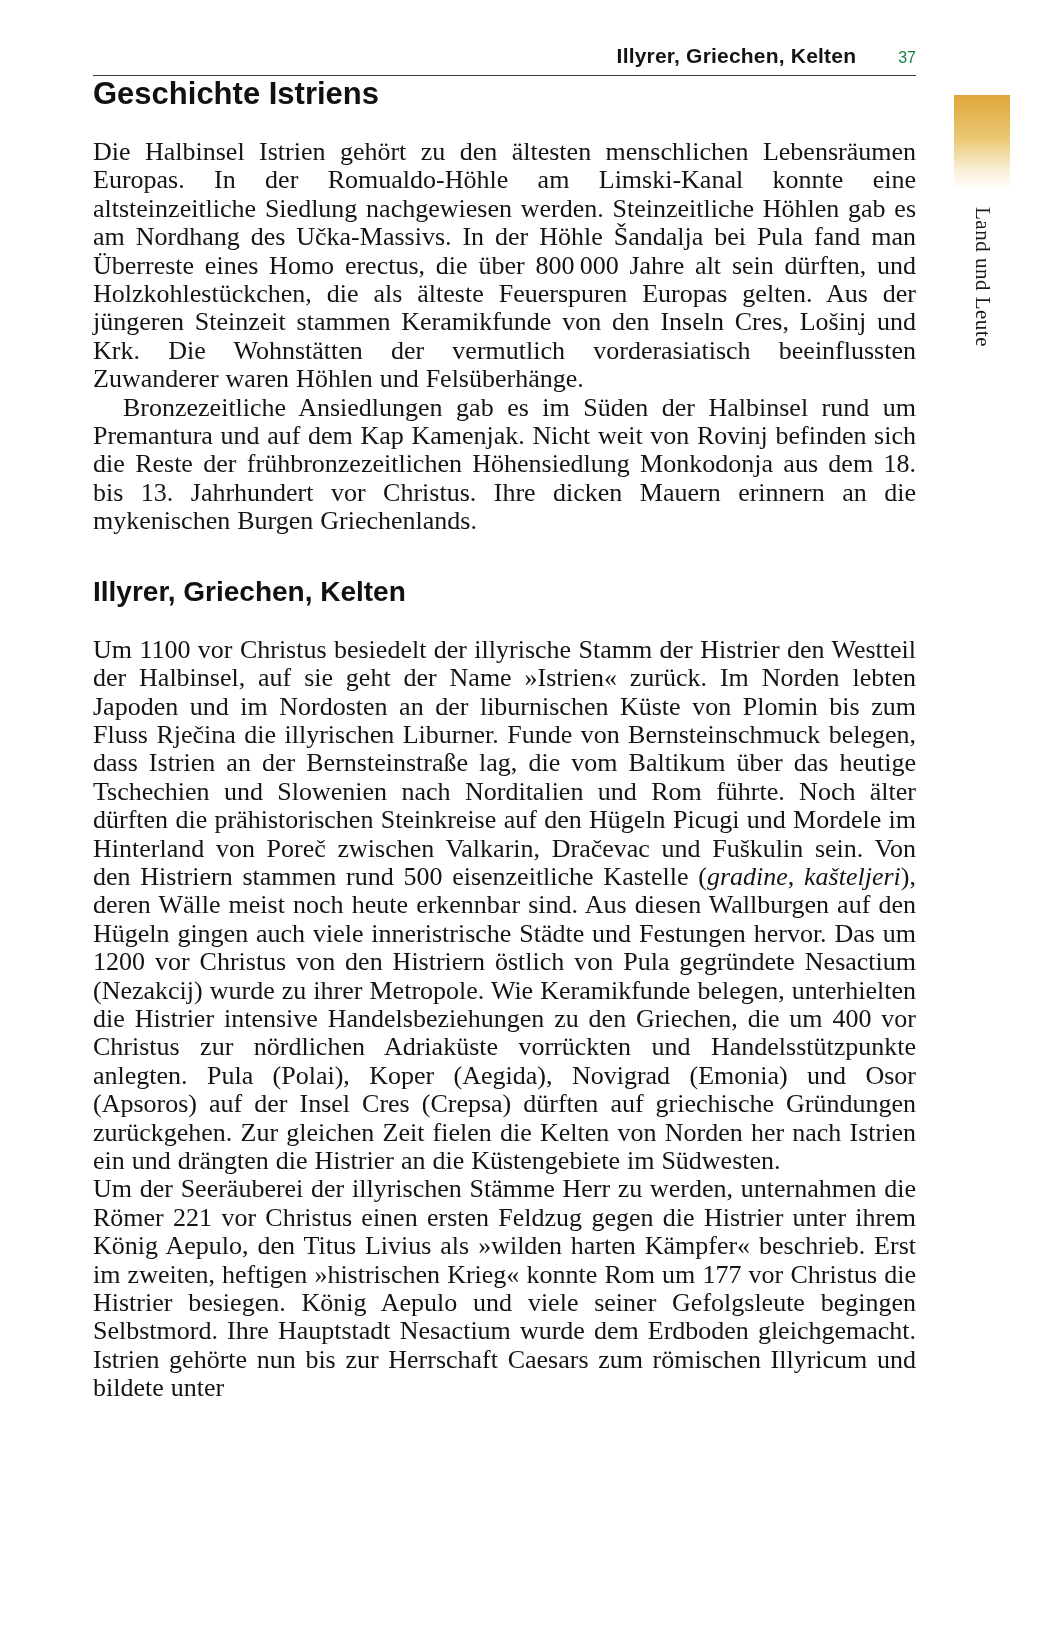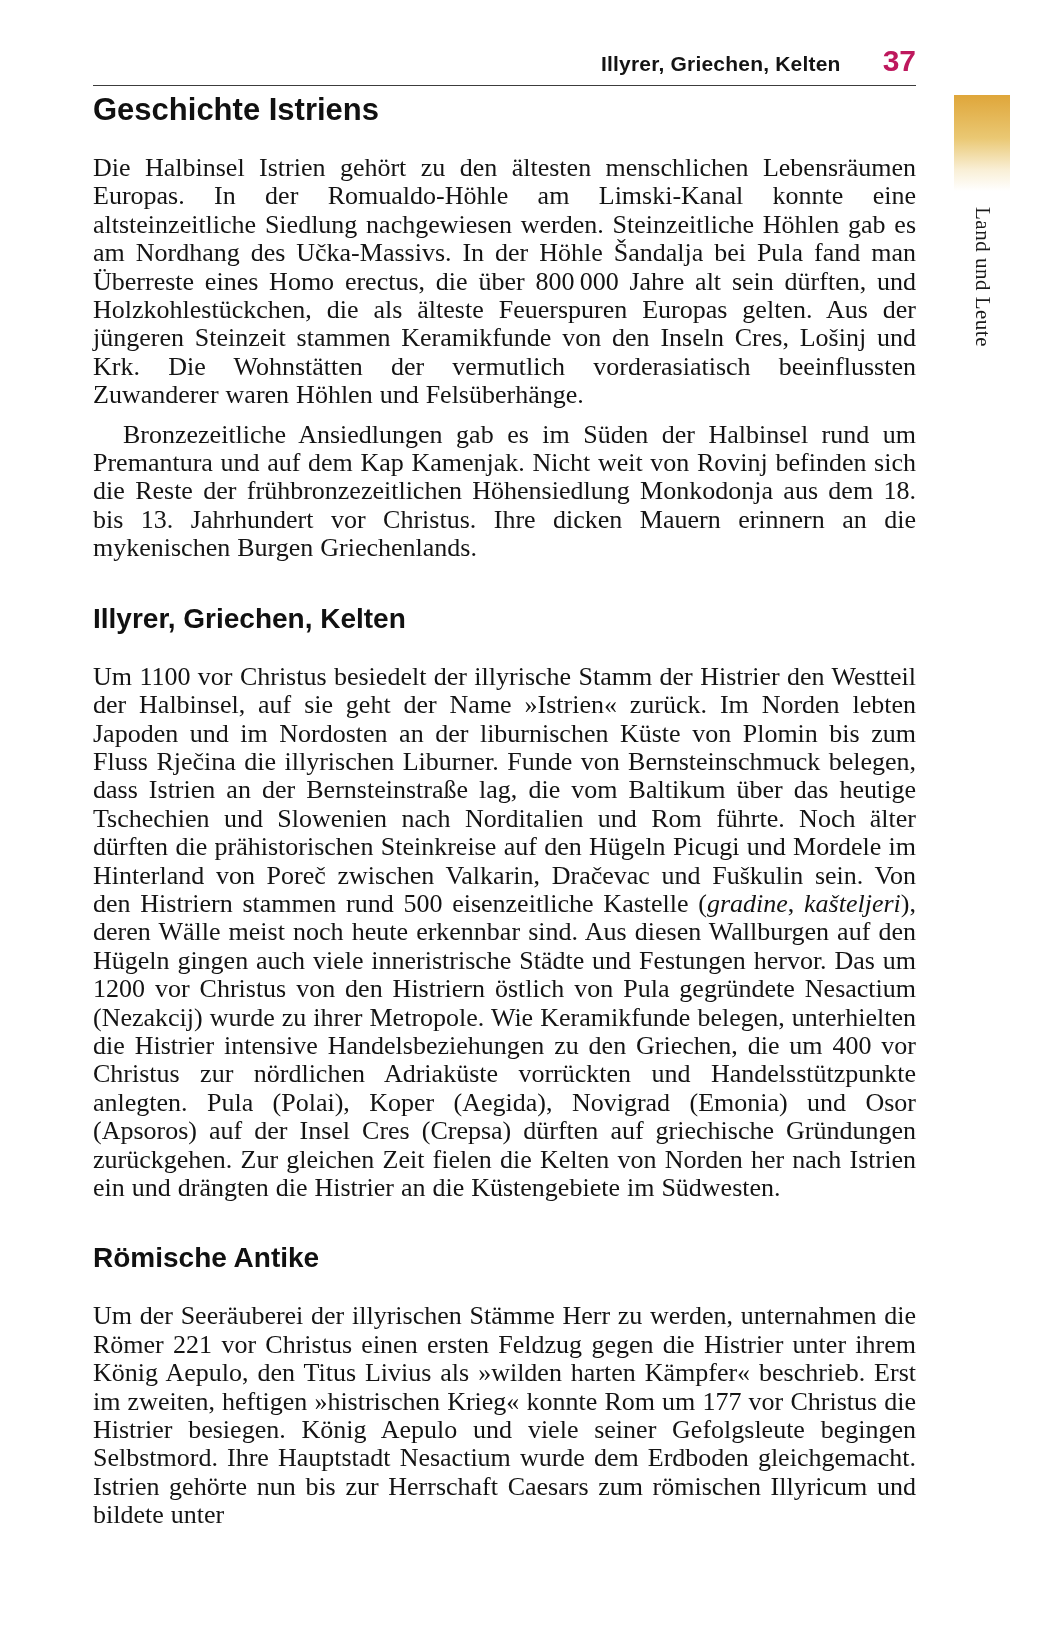--- a/index.html
+++ b/index.html
@@ -34,23 +34,23 @@
     gap: 42px;
   }
   .running-title {
     font-family: "Liberation Sans", sans-serif;
     font-weight: 700;
     font-size: 21px;
     letter-spacing: 0.2px;
   }
   .page-number {
     font-family: "Liberation Sans", sans-serif;
-    font-weight: 700;
-    font-size: 30px;
-    color: #be185d;
+    font-weight: 400;
+    font-size: 16px;
+    color: #15803d;
   }
   .header-rule {
     margin-top: 7px;
     border-top: 1.6px solid #3c3c3c;
     height: 0;
   }
 
   
   .side-tab {
     position: absolute;
@@ -73,21 +73,21 @@
     font-size: 21px;
     color: #1a1a1a;
     letter-spacing: 0.5px;
     white-space: nowrap;
   }
 
   
   .content {
     position: absolute;
     left: 93px;
-    top: 92px;
+    top: 76px;
     width: 823px;
   }
   .page-title {
     margin: 0 0 26px 0;
     font-family: "Liberation Sans", sans-serif;
     font-weight: 700;
     font-size: 31px;
     line-height: 36px;
     color: #111;
   }
@@ -103,21 +103,20 @@
     margin: 0;
     font-size: 26px;
     line-height: 28.4px;
     text-align: justify;
     hyphens: auto;
     -webkit-hyphens: auto;
     word-spacing: 0.5px;
   }
   .body-para.indent {
     text-indent: 30px;
-    margin-top: 11px;
   }
   .body-para i {
   }
 </style>
 </head>
 <body>
 
 <div class="page">
 
   <header class="running-header">
@@ -135,17 +134,16 @@
 
   <main class="content">
     <h1 class="page-title">Geschichte Istriens</h1>
 
     <p class="body-para"><span>Die Halbinsel Istrien gehört zu den ältesten menschlichen Lebensräumen Europas. In der Romualdo-Höhle am Limski-Kanal konnte eine altsteinzeitliche Siedlung nachgewiesen werden. Steinzeitliche Höhlen gab es am Nordhang des Učka-Massivs. In der Höhle Šandalja bei Pula fand man Überreste eines Homo erectus, die über 800 000 Jahre alt sein dürften, und Holzkohlestückchen, die als älteste Feuerspuren Europas gelten. Aus der jüngeren Steinzeit stammen Keramikfunde von den Inseln Cres, Lošinj und Krk. Die Wohnstätten der vermutlich vorderasiatisch beeinflussten Zuwanderer waren Höhlen und Felsüberhänge.</span></p>
     <p class="body-para indent"><span>Bronzezeitliche Ansiedlungen gab es im Süden der Halbinsel rund um Premantura und auf dem Kap Kamenjak. Nicht weit von Rovinj befinden sich die Reste der frühbronzezeitlichen Höhensiedlung Monkodonja aus dem 18. bis 13. Jahrhundert vor Christus. Ihre dicken Mauern erinnern an die mykenischen Burgen Griechenlands.</span></p>
 
     <h2 class="section-heading">Illyrer, Griechen, Kelten</h2>
     <p class="body-para"><span>Um 1100 vor Christus besiedelt der illyrische Stamm der Histrier den Westteil der Halbinsel, auf sie geht der Name »Istrien« zurück. Im Norden lebten Japoden und im Nordosten an der liburnischen Küste von Plomin bis zum Fluss Rječina die illyrischen Liburner. Funde von Bernsteinschmuck belegen, dass Istrien an der Bernsteinstraße lag, die vom Baltikum über das heutige Tschechien und Slowenien nach Norditalien und Rom führte. Noch älter dürften die prähistorischen Steinkreise auf den Hügeln Picugi und Mordele im Hinterland von Poreč zwischen Valkarin, Dračevac und Fuškulin sein. Von den Histriern stammen rund 500 eisenzeitliche Kastelle (</span><i>gradine</i><span>, </span><i>kašteljeri</i><span>), deren Wälle meist noch heute erkennbar sind. Aus diesen Wallburgen auf den Hügeln gingen auch viele inneristrische Städte und Festungen hervor. Das um 1200 vor Christus von den Histriern östlich von Pula gegründete Nesactium (Nezakcij) wurde zu ihrer Metropole. Wie Keramikfunde belegen, unterhielten die Histrier intensive Handelsbeziehungen zu den Griechen, die um 400 vor Christus zur nördlichen Adriaküste vorrückten und Handelsstützpunkte anlegten. Pula (Polai), Koper (Aegida), Novigrad (Emonia) und Osor (Apsoros) auf der Insel Cres (Crepsa) dürften auf griechische Gründungen zurückgehen. Zur gleichen Zeit fielen die Kelten von Norden her nach Istrien ein und drängten die Histrier an die Küstengebiete im Südwesten.</span></p>
 
-    <h2 class="section-heading">Römische Antike</h2>
     <p class="body-para"><span>Um der Seeräuberei der illyrischen Stämme Herr zu werden, unternahmen die Römer 221 vor Christus einen ersten Feldzug gegen die Histrier unter ihrem König Aepulo, den Titus Livius als »wilden harten Kämpfer« beschrieb. Erst im zweiten, heftigen »histrischen Krieg« konnte Rom um 177 vor Christus die Histrier besiegen. König Aepulo und viele seiner Gefolgsleute begingen Selbstmord. Ihre Hauptstadt Nesactium wurde dem Erdboden gleichgemacht. Istrien gehörte nun bis zur Herrschaft Caesars zum römischen Illyricum und bildete unter</span></p>
   </main>
 
 </div>
 
 </body></html>

